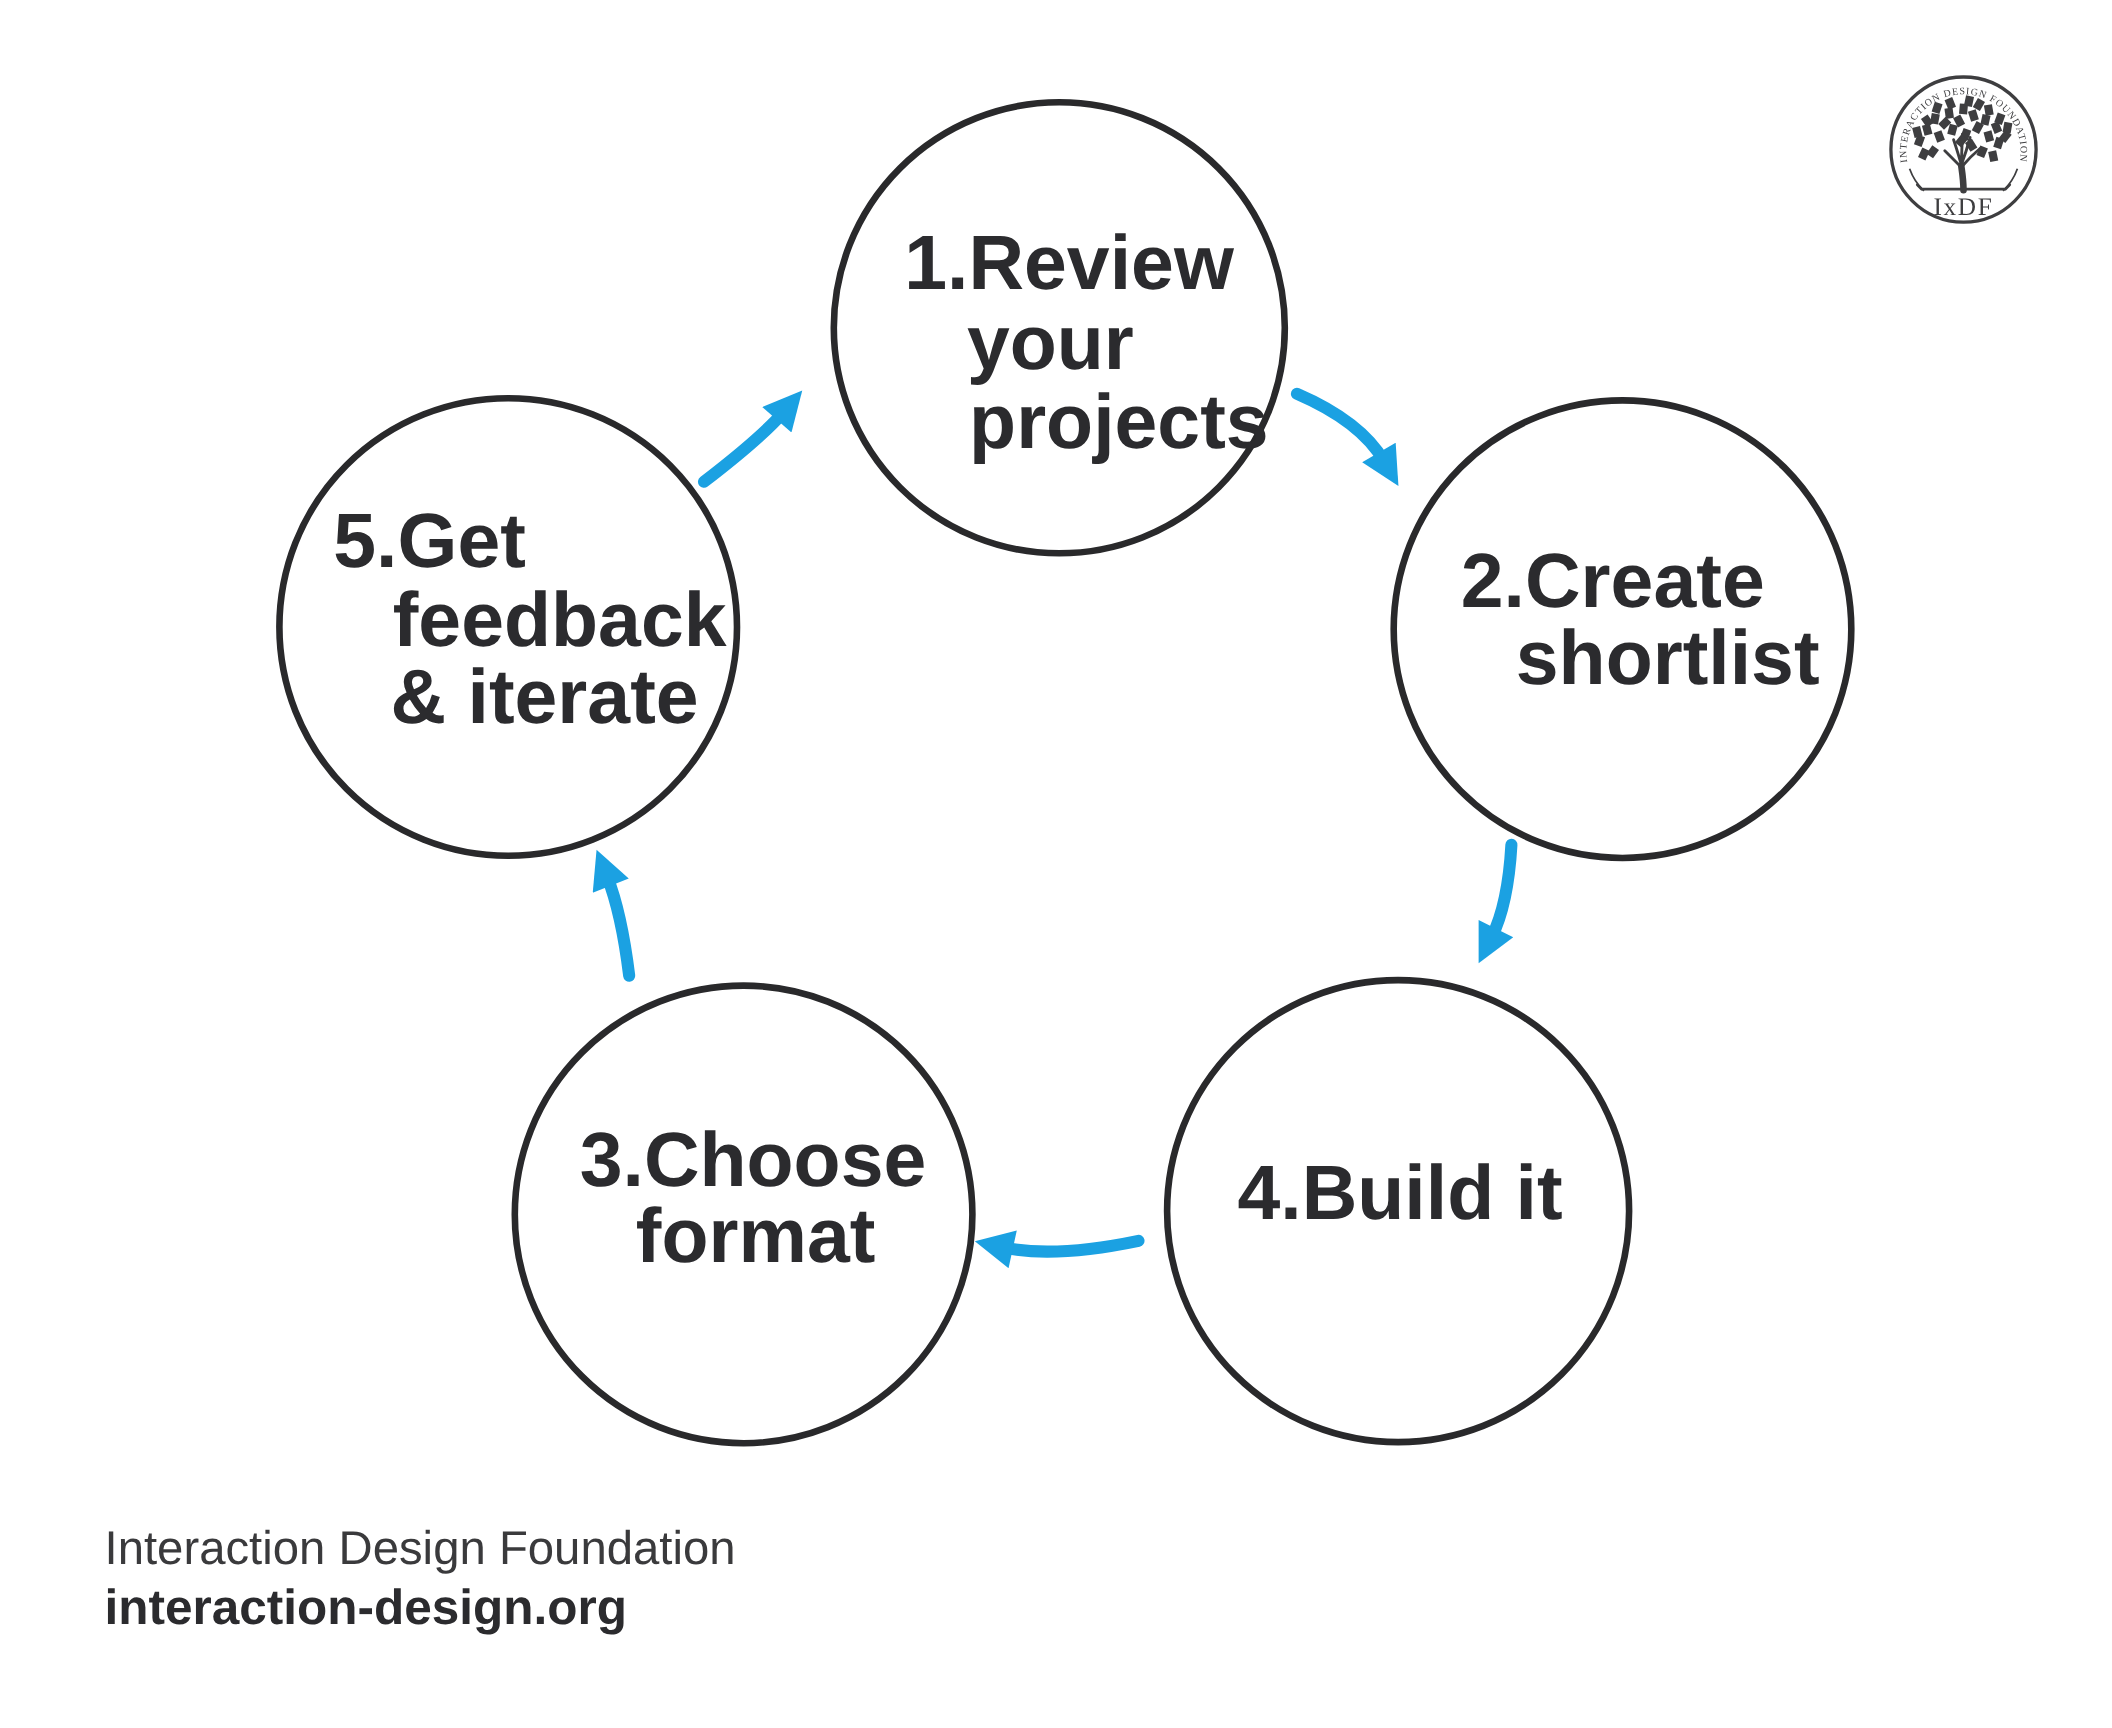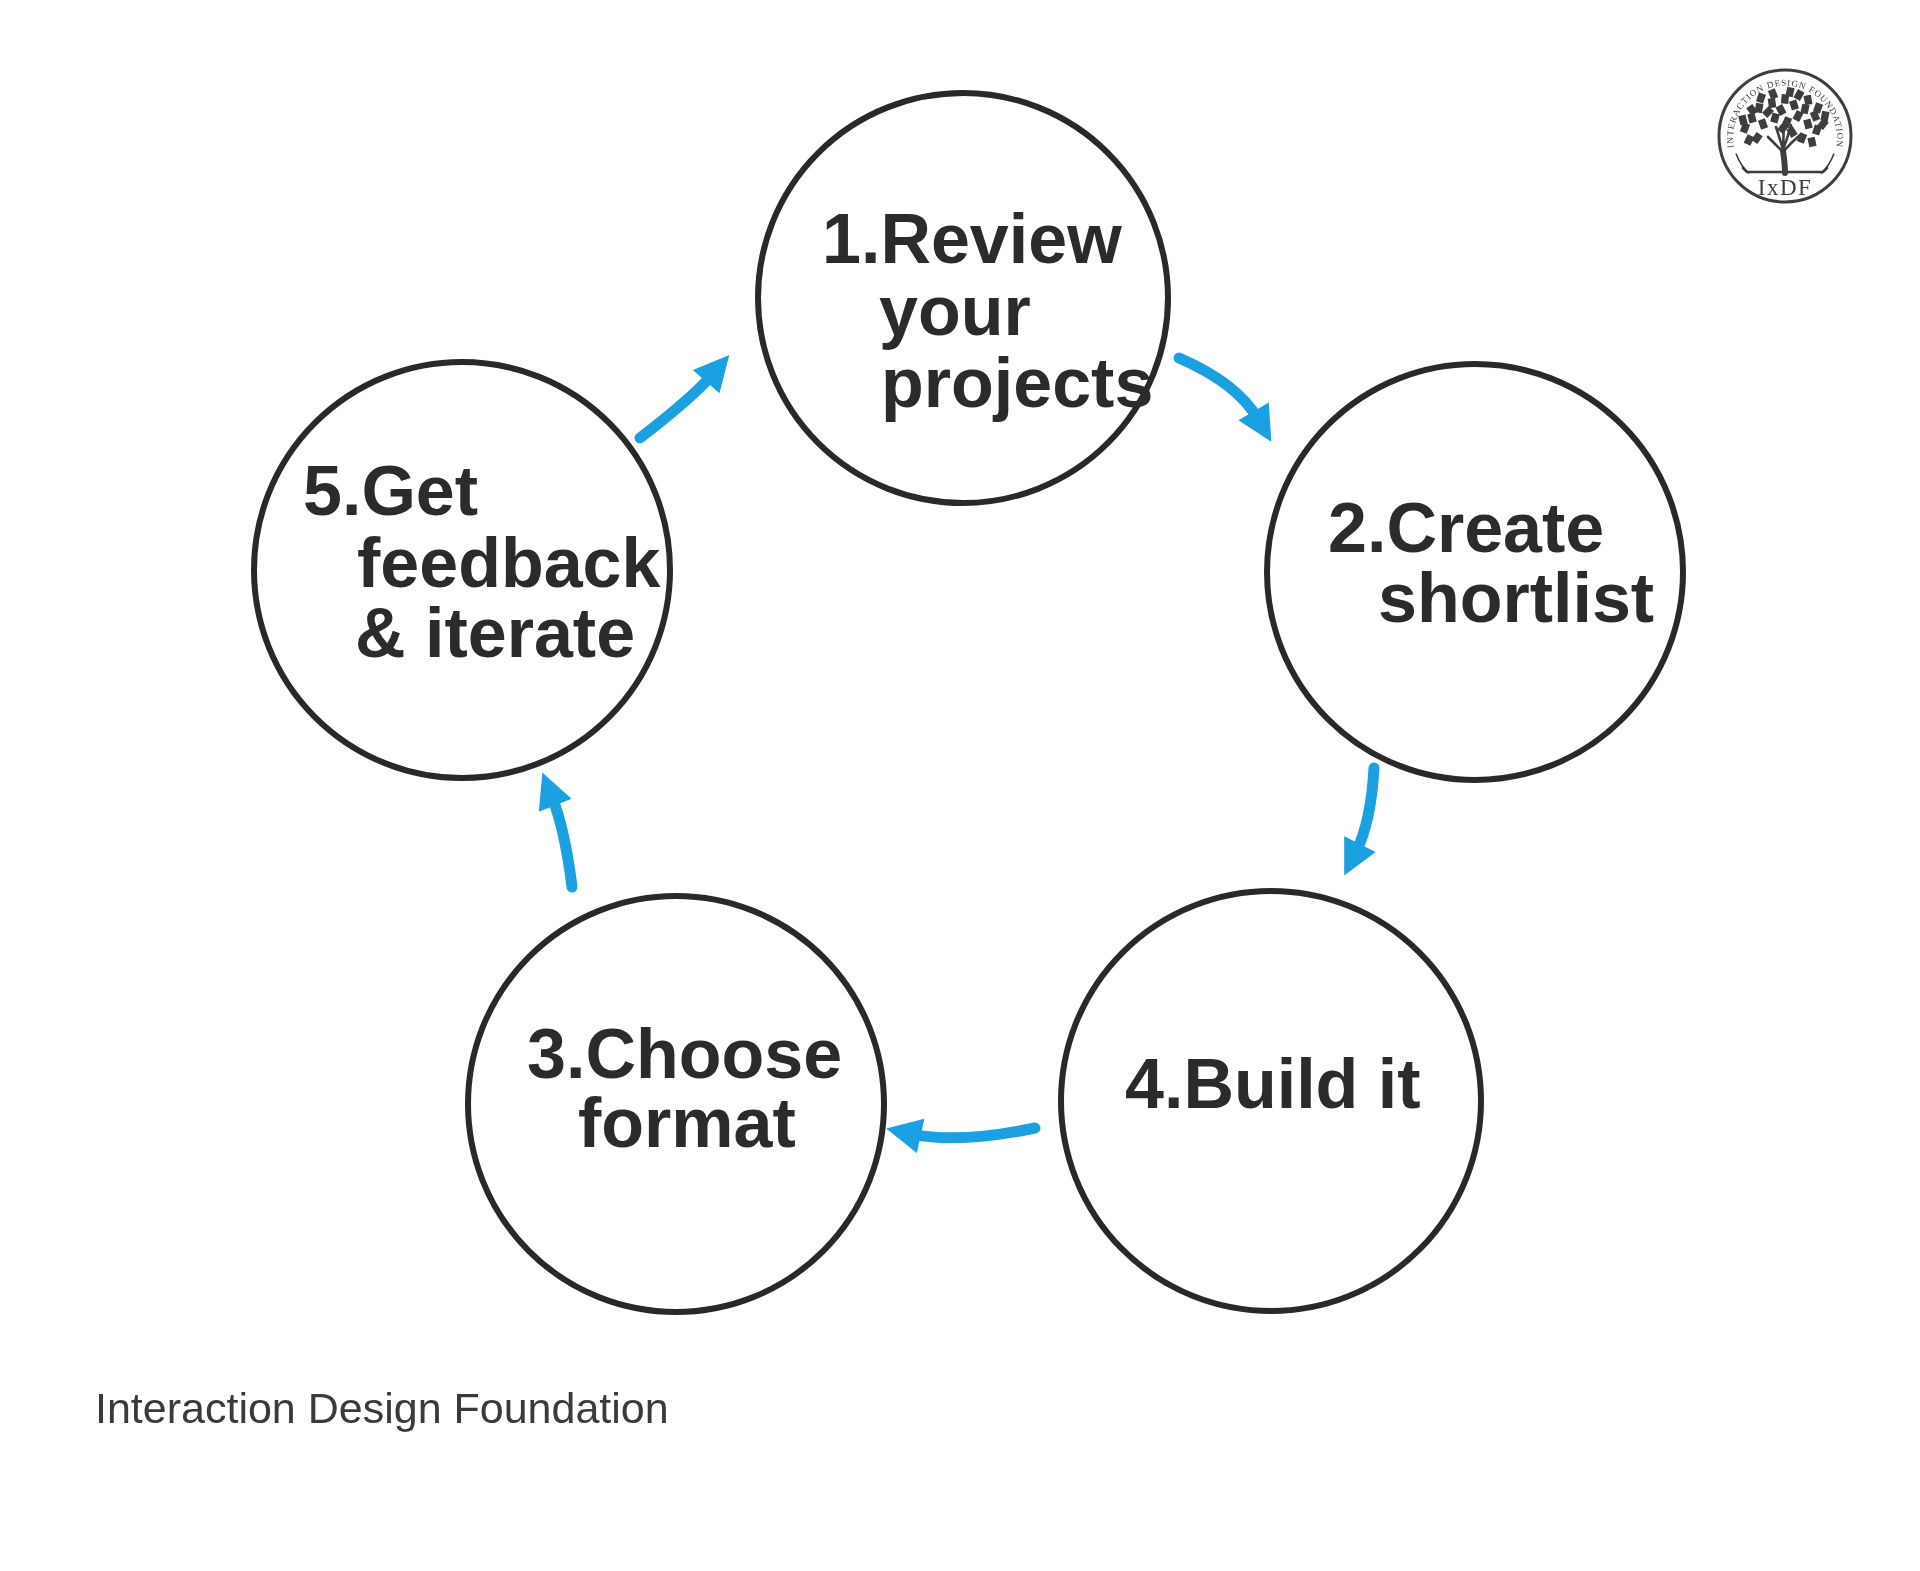--- a/index.html
+++ b/index.html
@@ -140,15 +140,16 @@
           <rect x="-3.7" y="-4.7" width="7.4" height="9.4" transform="translate(-2,-8) rotate(40)"></rect>
         </g>
       </g>
 
       <text class="logo-abbr" x="0" y="59">IxDF</text>
     </g>
   </svg>
 
   <div class="footer">
     <div class="footer-org">Interaction Design Foundation</div>
+    <div class="footer-url">interaction-design.org</div>
   </div>
 
 </div>
 
 </body></html>

